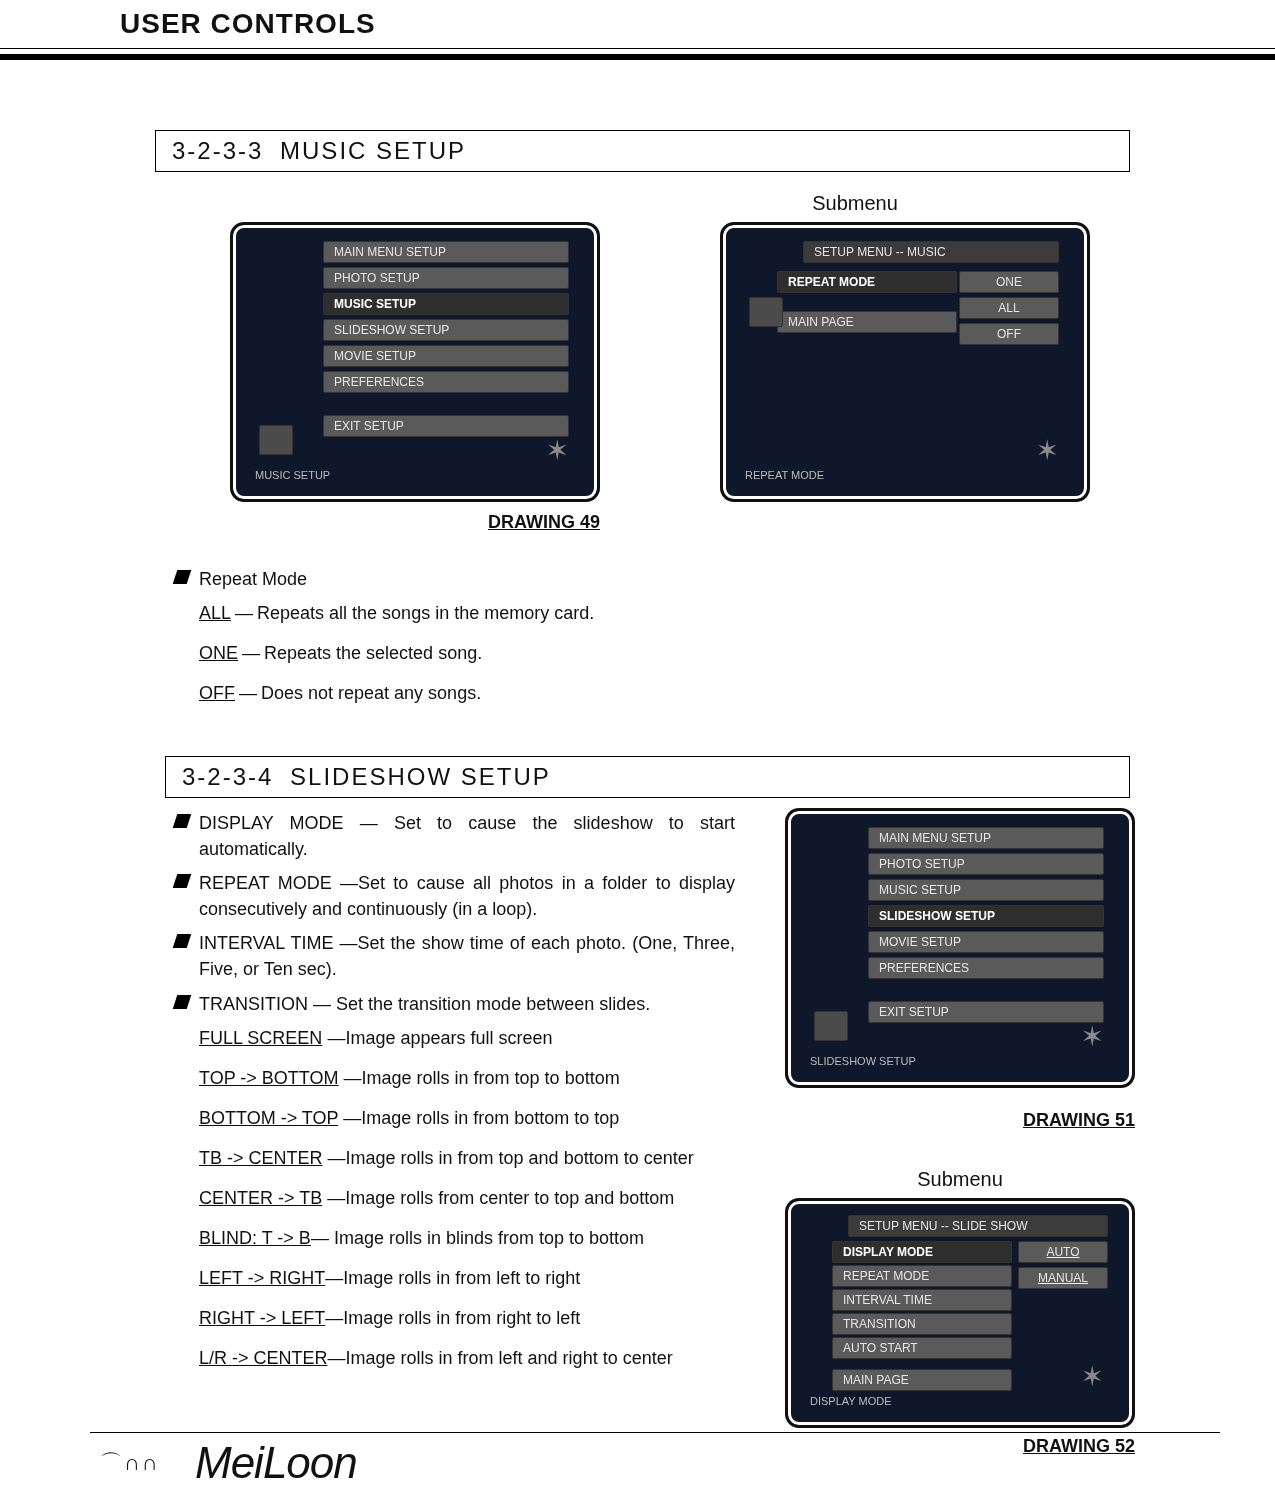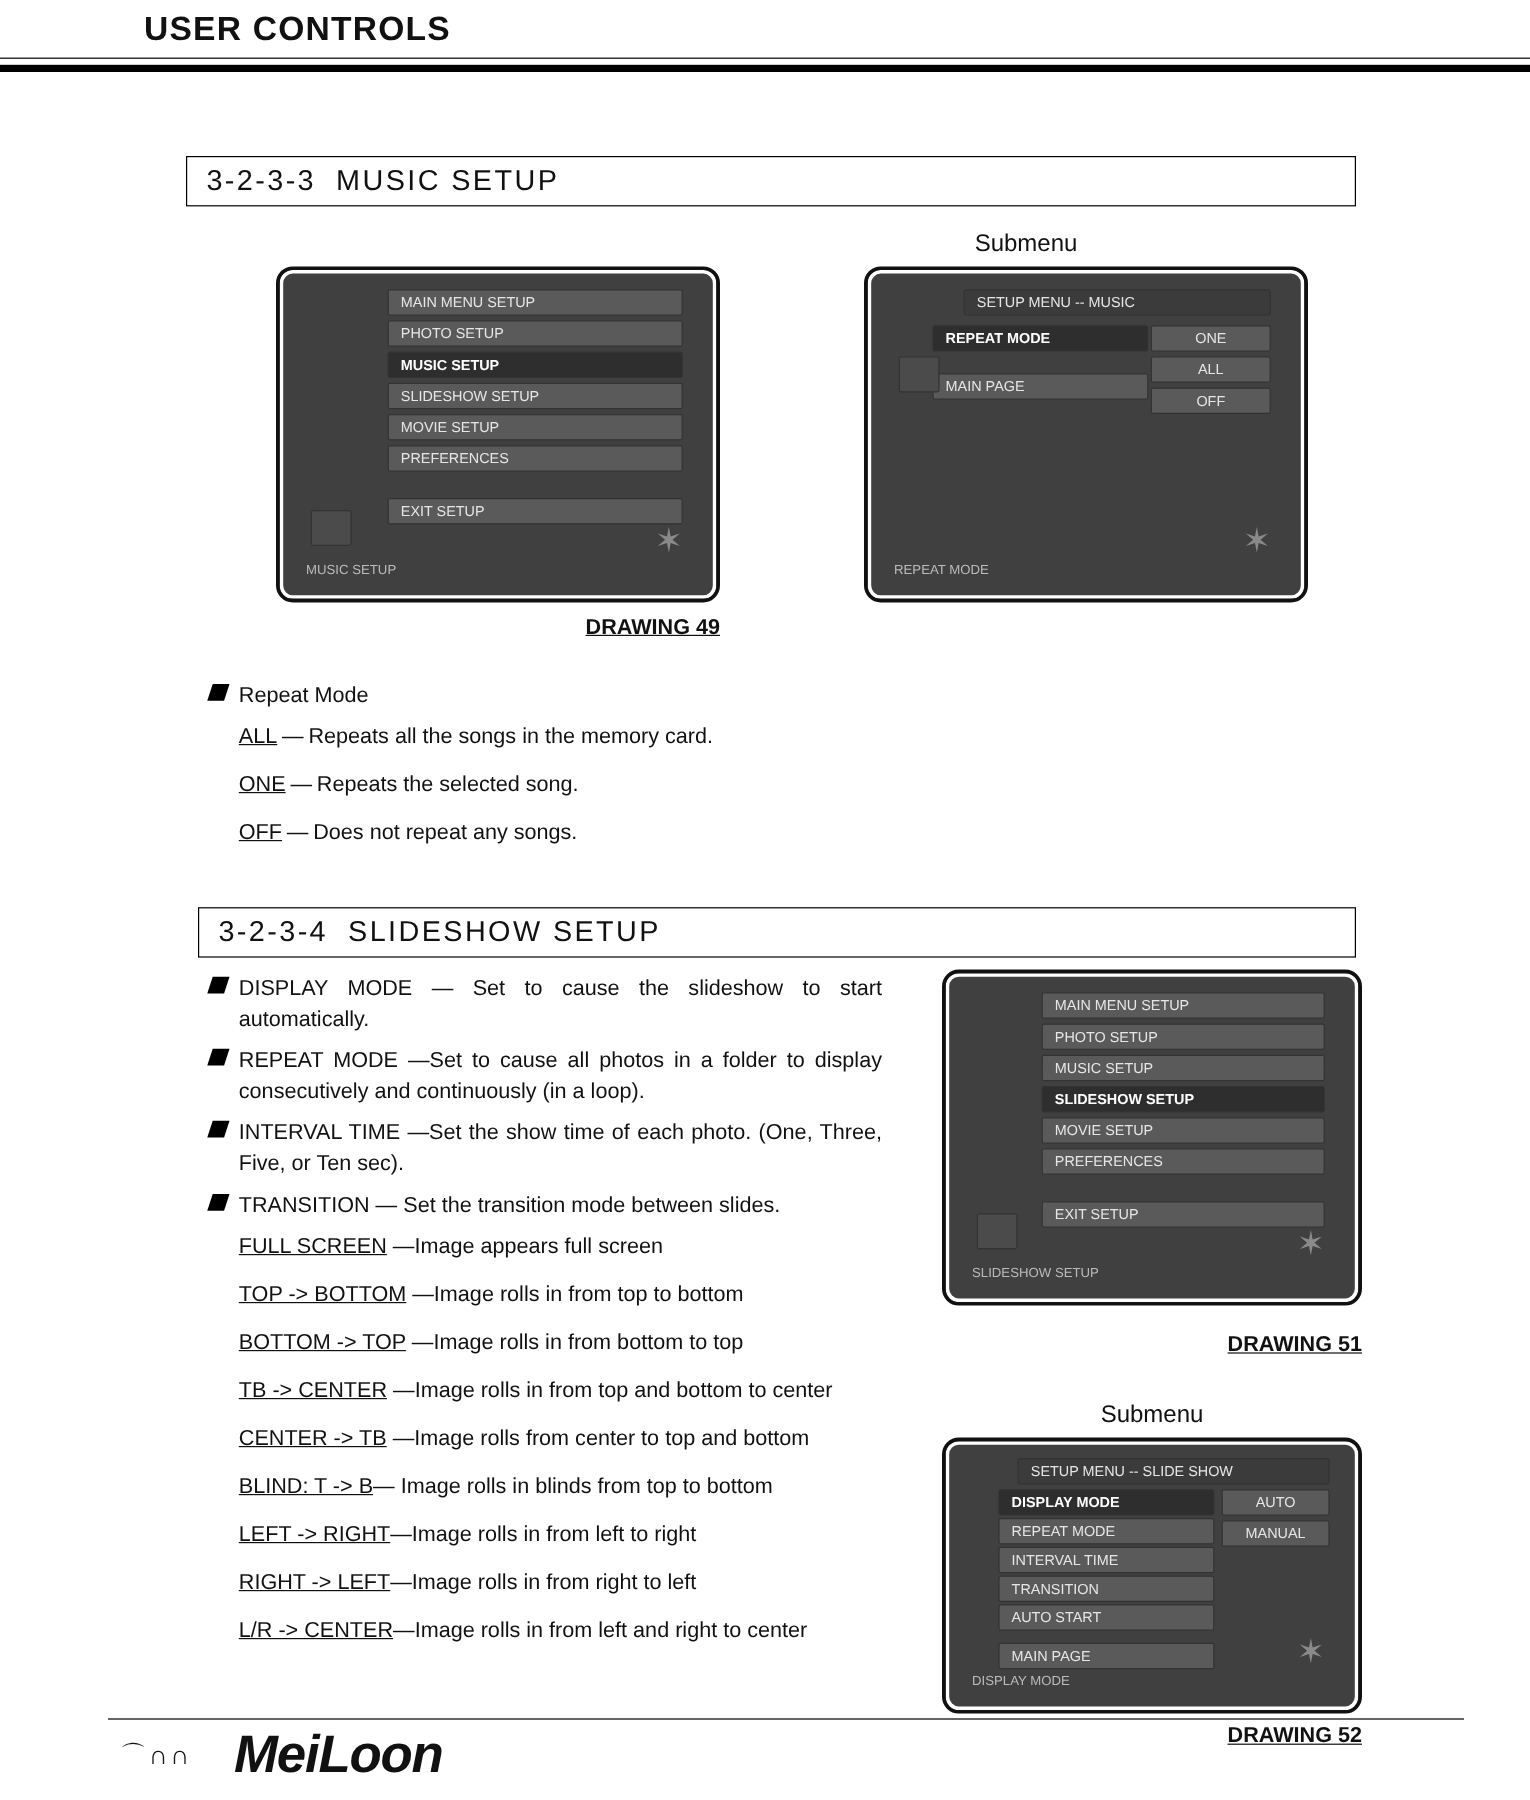--- a/index.html
+++ b/index.html
@@ -39,21 +39,21 @@
     font-size:18px; font-weight:bold; text-align:right;
     position:absolute;
   }
   .caption.underline { text-decoration:underline; }
   .submenu-label {
     position:absolute; font-size:20px; text-align:center;
   }
   
   .screen {
     position:absolute;
-    background:#404040;
+    background:#0f172a;
     border:3px solid #111;
     border-radius:14px;
     box-shadow: inset 0 0 0 3px #fff;
     box-sizing:border-box;
     padding:10px;
     color:#eee;
     font-size:13px;
   }
   .screen .inner {
     position:relative; width:100%; height:100%;
@@ -99,21 +99,21 @@
     background:#000; transform:skewX(-18deg);
   }
   .term-line { margin:4px 0 14px 24px; }
   .term-line .term { text-decoration:underline; }
   .dash { margin:0 4px; }
   .just { text-align:justify; }
 
   
   .footer-rule { position:absolute; left:90px; right:55px; height:1px; background:#000; }
   .footer-brand {
-    position:absolute; font-size:44px; font-weight:700; font-style:italic;
+    position:absolute; font-size:44px; font-weight:400; font-style:italic;
     letter-spacing:-1px;
   }
   .footer-pagecount { position:absolute; font-size:22px; letter-spacing:2px; }
   .footer-model { position:absolute; font-size:36px; font-weight:bold; font-style:italic; }
 </style>
 </head>
 <body>
 
 <div class="page">
 
@@ -241,21 +241,21 @@
       <div style="position:absolute; left:50px; right:14px; top:4px;" class="menu-row header-row">SETUP MENU -- SLIDE SHOW</div>
       <div class="menu-col narrow" style="left:34px; right:110px; top:30px; gap:2px;">
         <div class="menu-row sel">DISPLAY MODE</div>
         <div class="menu-row">REPEAT MODE</div>
         <div class="menu-row">INTERVAL TIME</div>
         <div class="menu-row">TRANSITION</div>
         <div class="menu-row">AUTO START</div>
         <div style="height:6px;"></div>
         <div class="menu-row">MAIN PAGE</div>
       </div>
-      <div class="opt-col" style="top:30px; right:14px; width:90px;">
+      <div class="opt-col" style="top:30px; right:14px; width:90px;text-decoration:underline;">
         <div class="menu-row opt">AUTO</div>
         <div class="menu-row opt">MANUAL</div>
       </div>
       <div class="footer-lbl">DISPLAY MODE</div>
       <div class="butterfly">✶</div>
     </div>
   </div>
   <div class="caption underline" style="left:785px; width:350px; top:1436px;">DRAWING 52</div>
 
   <div class="footer-rule" style="top:1432px;"></div>

